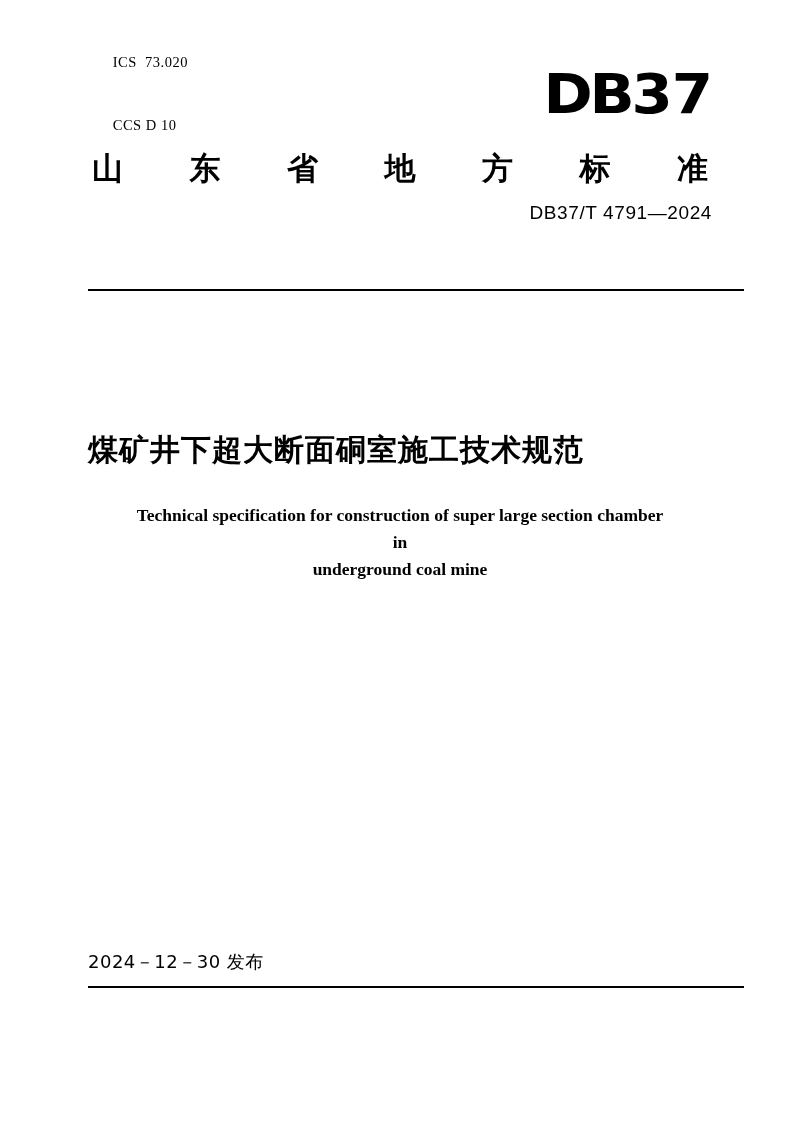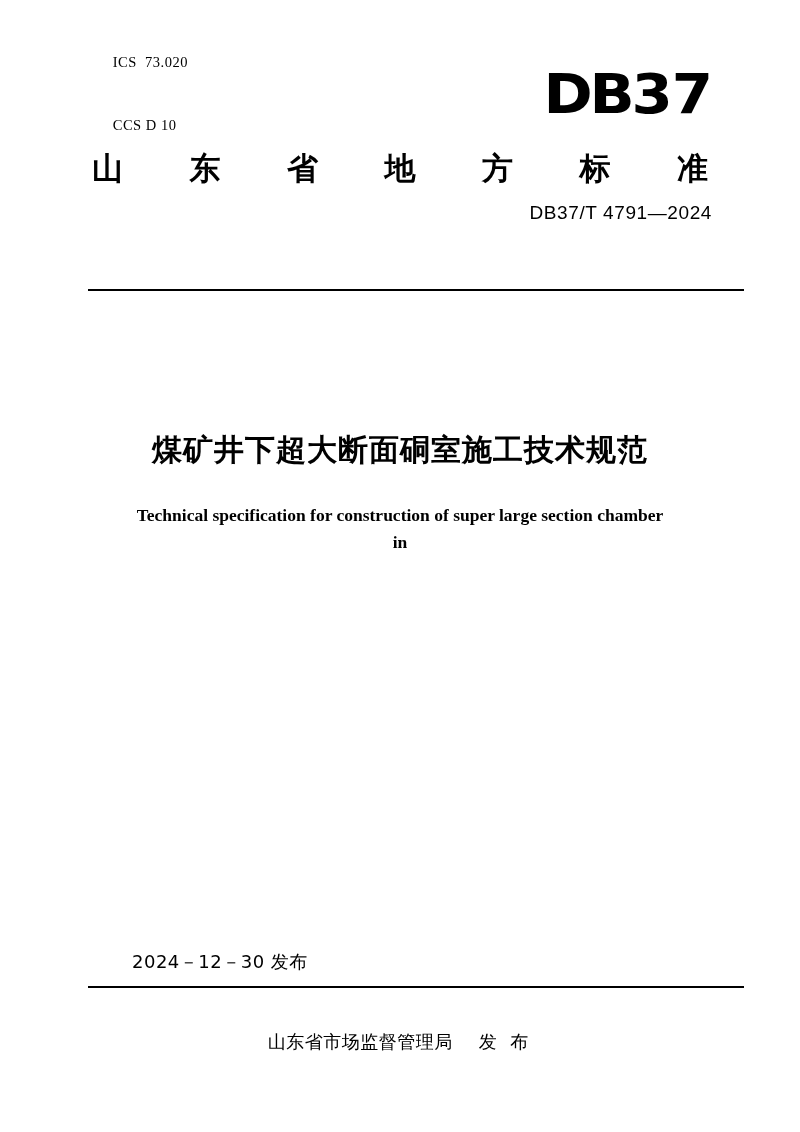--- a/index.html
+++ b/index.html
@@ -102,21 +102,20 @@
     height: 2px;
     background: #000;
   }
 
   
   .doc-title-cn {
     position: absolute;
     left: 88px;
     right: 88px;
     top: 430px;
-    text-align: center;
     font-family: "DejaVu Sans", sans-serif;
     font-weight: 700;
     font-size: 30px;
     letter-spacing: 1px;
   }
   .doc-title-en {
     position: absolute;
     left: 130px;
     right: 130px;
     top: 502px;
@@ -132,21 +131,21 @@
     position: absolute;
     left: 88px;
     right: 88px;
     top: 950px;
     display: flex;
     justify-content: space-between;
     font-family: "DejaVu Sans", sans-serif;
     font-size: 18px;
     letter-spacing: 0.5px;
   }
-  .date-row .date-item { white-space: pre; margin-left: 44px; }
+  .date-row .date-item { white-space: pre; }
 
   
   .publisher {
     position: absolute;
     left: 0;
     right: 0;
     top: 1030px;
     text-align: center;
     font-family: "DejaVu Sans", sans-serif;
     font-size: 18px;
@@ -184,25 +183,23 @@
   </div>
 
   <div class="std-number">DB37/T 4791—2024</div>
 
   <div class="rule-top"></div>
 
   <div class="doc-title-cn">煤矿井下超大断面硐室施工技术规范</div>
 
   <div class="doc-title-en">
     <div>Technical specification for construction of super large section chamber in</div>
+    <div>underground coal mine</div>
   </div>
 
   <div class="date-row">
     <div class="date-item">2024－12－30 发布</div>
   </div>
 
   <div class="rule-bottom"></div>
 
-  <div class="publisher">
-    <span class="pub-name">山东省市场监督管理局</span><span class="pub-word">发 布</span>
-  </div>
 
 </div>
 
 </body></html>

